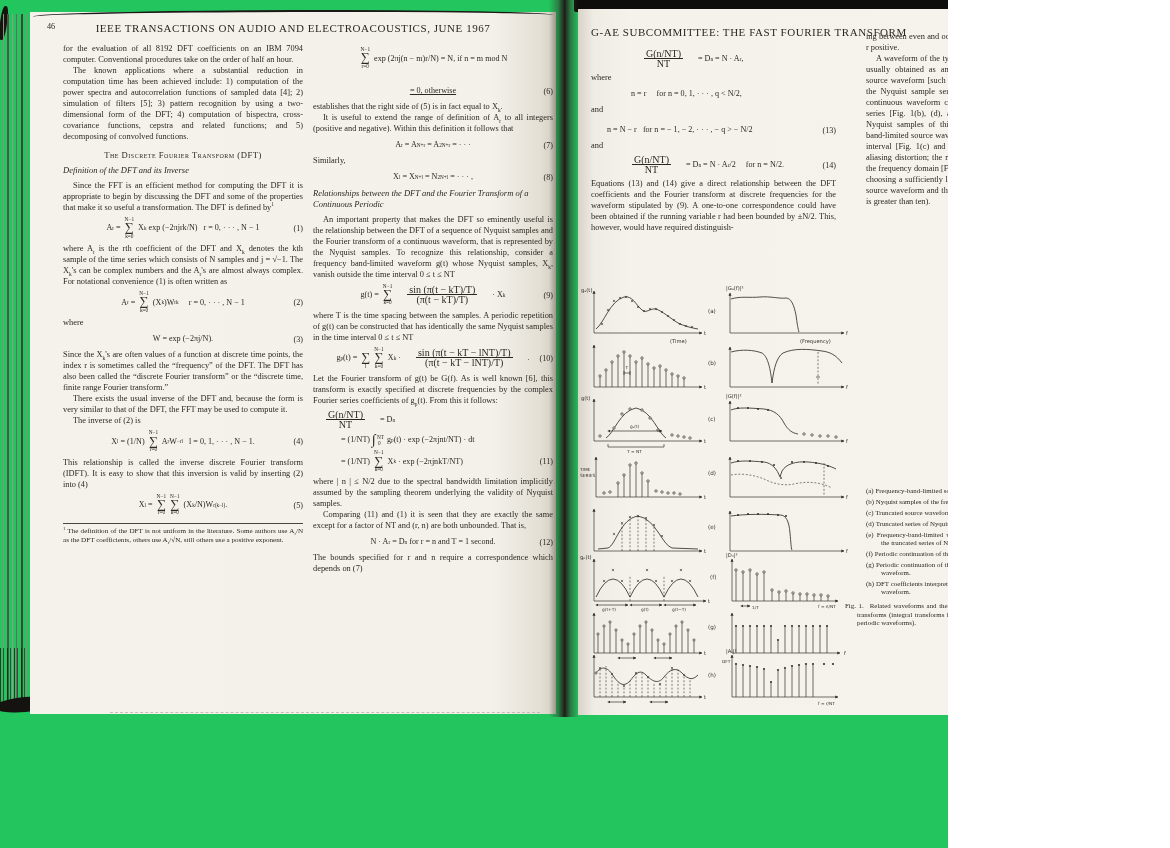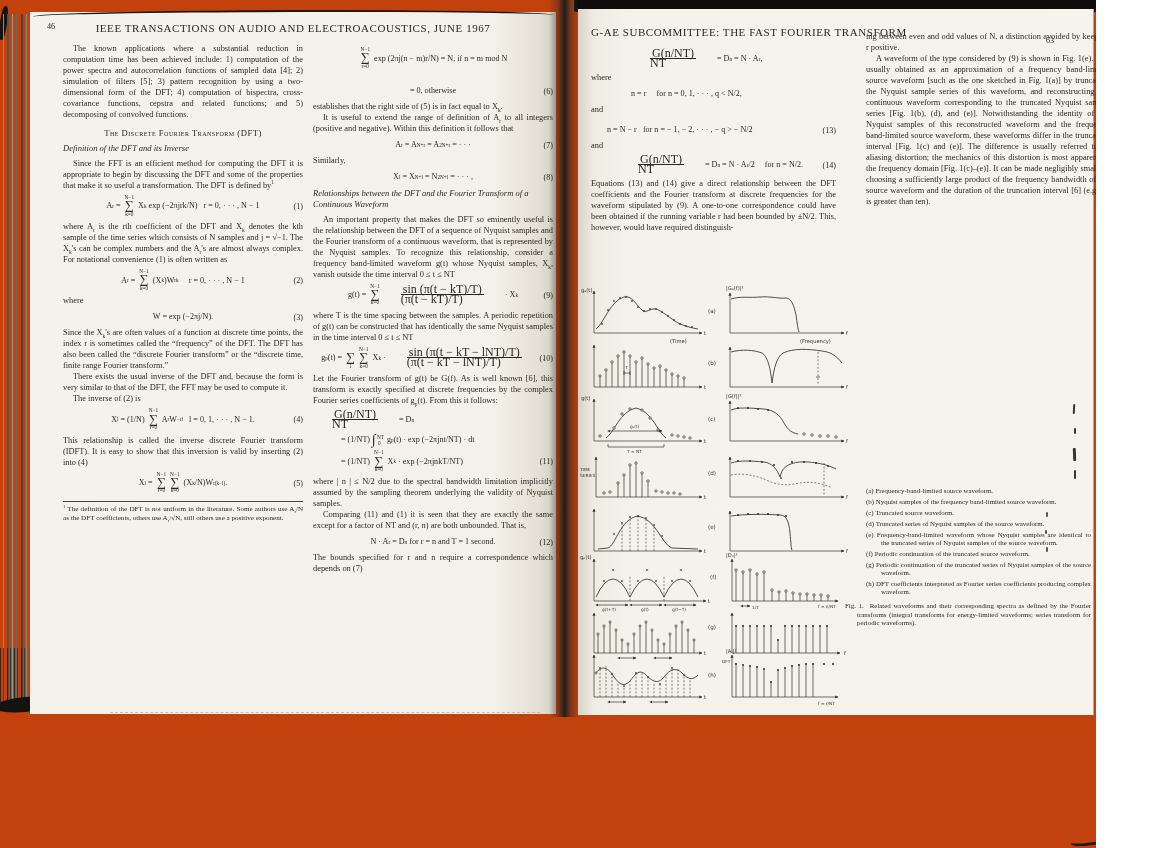--- a/index.html
+++ b/index.html
@@ -1,16 +1,16 @@
 <!DOCTYPE html>
 <html><head>
 <meta charset="utf-8">
 <style>
   html,body{margin:0;padding:0;background:#ffffff;}
-  #canvas{position:relative;width:1096px;height:848px;background:#c2410c;overflow:hidden;
+  #canvas{position:relative;width:948px;height:848px;background:#22c55e;overflow:hidden;
           font-family:"Liberation Serif","DejaVu Serif",serif;color:#2b2823;}
   .abs{position:absolute;}
   
   .page{background:#f4f1ea;}
   #page-left{left:30px;top:12px;width:526px;height:702px;
     background:linear-gradient(to right,#f5f2eb 0%,#f4f1ea 88%,#e3dfd4 97%,#d2cdc0 100%);}
   #page-right{left:578px;top:9px;width:515px;height:706px;border-right:1px solid #aeaba0;
     background:linear-gradient(to right,#d8d3c7 0%,#efece4 3%,#f5f2eb 10%,#f6f3ec 100%);}
   #gutter{left:549px;top:0;width:30px;height:717px;
     background:linear-gradient(to right,rgba(70,64,56,0) 0%,rgba(52,47,41,.45) 30%,#201d19 52%,rgba(52,47,41,.5) 72%,rgba(70,64,56,0) 100%);}
@@ -35,21 +35,21 @@
   sub,sup{font-size:64%;line-height:0;}
   
   .eq{position:relative;display:flex;justify-content:center;align-items:center;margin:4px 0;font-size:8.1px;min-height:13px;}
   .eq.l{justify-content:flex-start;}
   .eq.pl16{padding-left:16px;margin-top:8px;}.eq.pl28{padding-left:28px;}.eq.pl40{padding-left:40px;}
   .eqnum{position:absolute;right:0;top:50%;transform:translateY(-50%);font-size:8.1px;}
   .eb{display:inline-flex;align-items:center;flex-wrap:nowrap;white-space:pre;}
   .bigop{display:inline-flex;flex-direction:column;align-items:center;margin:0 2px;}
   .bigop .u,.bigop .d{font-size:5.3px;line-height:5.4px;white-space:pre;}
   .bigop .o{font-size:12.5px;line-height:11.5px;}
-  .frac{display:inline-flex;flex-direction:column;align-items:flex-start;margin:0 19px;font-size:12px;line-height:9px;}
+  .frac{display:inline-flex;flex-direction:column;align-items:center;margin:0 13px;font-size:10px;line-height:9px;}
   .frac .fn{border-bottom:1px solid #2b2823;padding:0 2px;}
   .intop{display:inline-flex;align-items:center;}
   .intop .io{font-size:14px;line-height:12px;}
   .intop .il{display:inline-flex;flex-direction:column;font-size:5.3px;line-height:6px;margin:0 1px 0 1px;}
   .footnote{font-size:7.1px;line-height:8.8px;text-align:justify;border-top:.7px solid #4a463e;margin-top:7px;padding-top:3px;}
   
   svg text{font-family:"DejaVu Sans",sans-serif;font-size:5.2px;fill:#33302a;}
   svg text.sm{font-size:4.3px;}
   svg text.lt{font-size:5.6px;}
   .ax{stroke:#38352e;stroke-width:.7;fill:none;}
@@ -78,20 +78,21 @@
   <div class="abs bindline" style="left:21px;width:2px;background:#45423a;"></div>
   <div class="abs bindline" style="left:26px;width:1px;background:#8d8a80;"></div>
   <div class="abs" id="blc"></div>
   <div class="abs" id="blblob"></div>
 
   <div class="abs page" id="page-left">
     <div class="abs pagenum" style="left:17px;top:10px;">46</div>
     <div class="abs runhead" style="left:0;right:0;top:10px;text-align:center;">IEEE TRANSACTIONS ON AUDIO AND ELECTROACOUSTICS, JUNE 1967</div>
 
     <div class="abs col" style="left:33px;top:31px;width:240px;">
+      <p>for the evaluation of all 8192 DFT coefficients on an IBM 7094 computer. Conventional procedures take on the order of half an hour.</p>
       <p class="ind">The known applications where a substantial reduction in computation time has been achieved include: 1) computation of the power spectra and autocorrelation functions of sampled data [4]; 2) simulation of filters [5]; 3) pattern recognition by using a two-dimensional form of the DFT; 4) computation of bispectra, cross-covariance functions, cepstra and related functions; and 5) decomposing of convolved functions.</p>
       <div class="sec-head">The Discrete Fourier Transform (DFT)</div>
       <div class="sub-head">Definition of the DFT and its Inverse</div>
       <p class="ind">Since the FFT is an efficient method for computing the DFT it is appropriate to begin by discussing the DFT and some of the properties that make it so useful a transformation. The DFT is defined by<sup>1</sup></p>
       <div class="eq">
           <span class="eb">A<sub>r</sub> = <span class="bigop"><span class="u">N−1</span><span class="o">∑</span><span class="d">k=0</span></span> X<sub>k</sub> exp (−2πjrk/N)  r = 0, · · · , N − 1</span>
           <span class="eqnum">(1)</span>
         </div>
       <p>where A<sub>r</sub> is the rth coefficient of the DFT and X<sub>k</sub> denotes the kth sample of the time series which consists of N samples and j = √−1. The X<sub>k</sub>'s can be complex numbers and the A<sub>r</sub>'s are almost always complex. For notational convenience (1) is often written as</p>
       <div class="eq">
@@ -115,36 +116,36 @@
           <span class="eb">X<sub>l</sub> = <span class="bigop"><span class="u">N−1</span><span class="o">∑</span><span class="d">r=0</span></span><span class="bigop"><span class="u">N−1</span><span class="o">∑</span><span class="d">k=0</span></span> (X<sub>k</sub>/N)W<sup>r(k−l)</sup>.</span>
           <span class="eqnum">(5)</span>
         </div>
       <div class="footnote"><sup>1</sup> The definition of the DFT is not uniform in the literature. Some authors use A<sub>r</sub>/N as the DFT coefficients, others use A<sub>r</sub>/√N, still others use a positive exponent.</div>
     </div>
 
     <div class="abs col" style="left:283px;top:31px;width:240px;">
       <div class="eq" style="margin-bottom:1px;">
           <span class="eb"><span class="bigop"><span class="u">N−1</span><span class="o">∑</span><span class="d">r=0</span></span> exp (2πj(n − m)r/N) = N, if n = m mod N</span>
         </div>
-      <div class="eq" style="margin-top:15px;">
+      <div class="eq" style="margin-top:15px;text-decoration:underline;">
           <span class="eb">= 0, otherwise</span>
           <span class="eqnum">(6)</span>
         </div>
       <p>establishes that the right side of (5) is in fact equal to X<sub>k</sub>.</p>
       <p class="ind">It is useful to extend the range of definition of A<sub>r</sub> to all integers (positive and negative). Within this definition it follows that</p>
       <div class="eq">
           <span class="eb">A<sub>r</sub> = A<sub>N+r</sub> = A<sub>2N+r</sub> = · · ·</span>
           <span class="eqnum">(7)</span>
         </div>
       <p>Similarly,</p>
       <div class="eq">
           <span class="eb">X<sub>l</sub> = X<sub>N+l</sub> = N<sub>2N+l</sub> = · · · ,</span>
           <span class="eqnum">(8)</span>
         </div>
-      <div class="sub-head">Relationships between the DFT and the Fourier Transform of a Continuous Waveform</div>
+      <div class="sub-head">Relationships between the DFT and the Fourier Transform of a Continuous Periodic</div>
       <p class="ind">An important property that makes the DFT so eminently useful is the relationship between the DFT of a sequence of Nyquist samples and the Fourier transform of a continuous waveform, that is represented by the Nyquist samples. To recognize this relationship, consider a frequency band-limited waveform g(t) whose Nyquist samples, X<sub>k</sub>, vanish outside the time interval 0 ≤ t ≤ NT</p>
       <div class="eq">
           <span class="eb">g(t) = <span class="bigop"><span class="u">N−1</span><span class="o">∑</span><span class="d">k=0</span></span><span class="frac"><span class="fn">sin (π(t − kT)/T)</span><span class="fd">(π(t − kT)/T)</span></span> · X<sub>k</sub></span>
           <span class="eqnum">(9)</span>
         </div>
       <p>where T is the time spacing between the samples. A periodic repetition of g(t) can be constructed that has identically the same Nyquist samples in the time interval 0 ≤ t ≤ NT</p>
       <div class="eq">
           <span class="eb">g<sub>p</sub>(t) = <span class="bigop"><span class="u"> </span><span class="o">∑</span><span class="d">l</span></span><span class="bigop"><span class="u">N−1</span><span class="o">∑</span><span class="d">k=0</span></span> X<sub>k</sub> · <span class="frac"><span class="fn">sin (π(t − kT − lNT)/T)</span><span class="fd">(π(t − kT − lNT)/T)</span></span> .</span>
           <span class="eqnum">(10)</span>
         </div>

